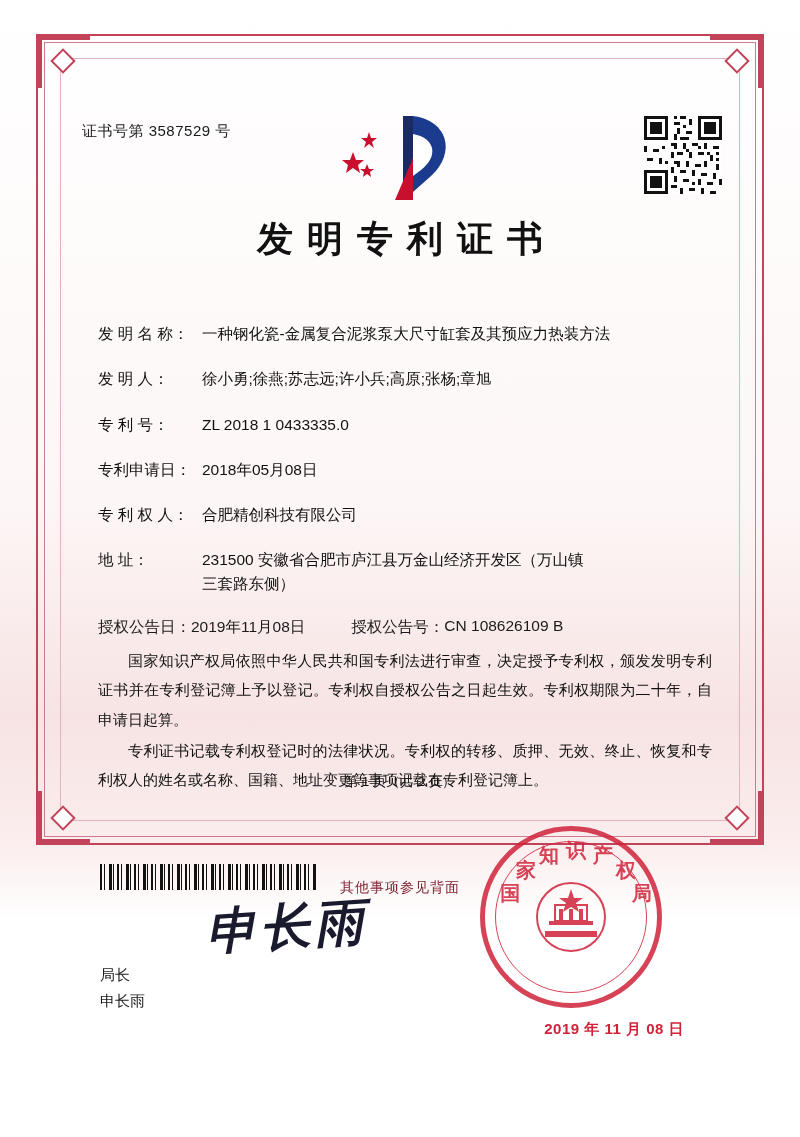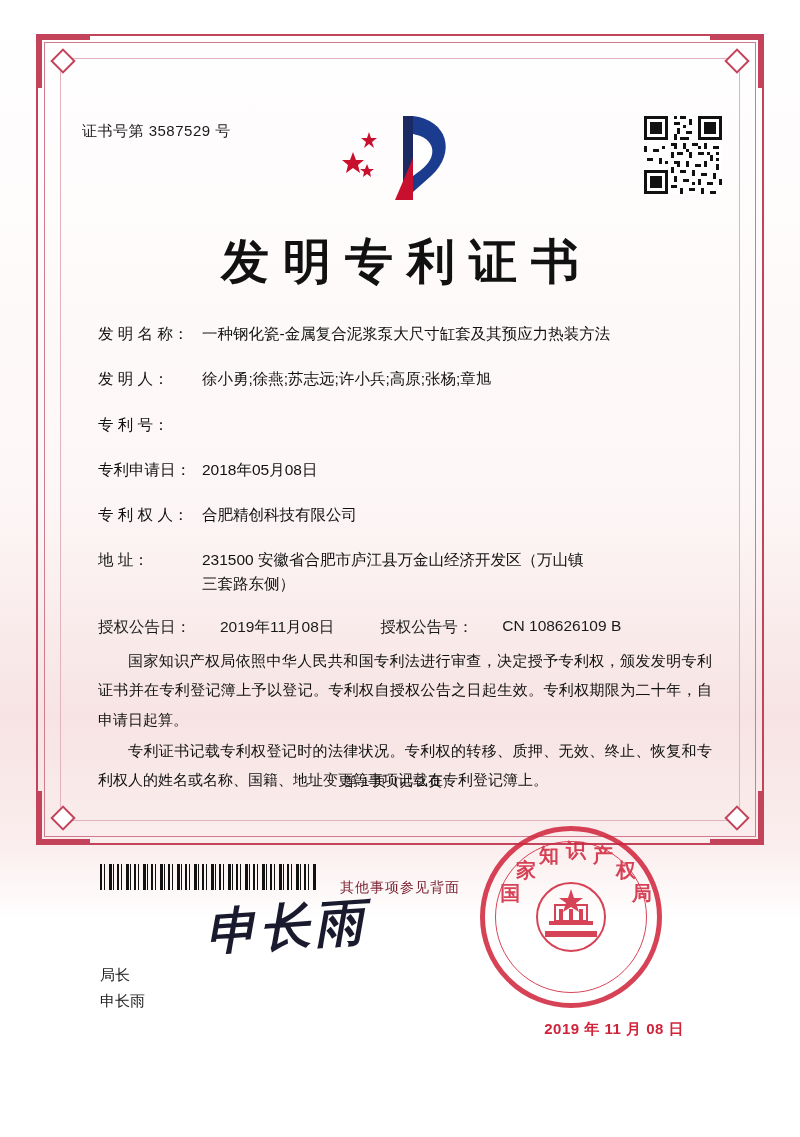--- a/index.html
+++ b/index.html
@@ -109,24 +109,24 @@
     right: 2px;
     top: 42px;
     width: 78px;
     height: 78px;
   }
 
   .title {
     position: absolute;
     left: 0;
     right: 0;
-    top: 156px;
+    top: 141px;
     text-align: center;
     font-family: "DejaVu Serif", serif;
-    font-size: 48px;
+    font-size: 36px;
     font-weight: bold;
     letter-spacing: 14px;
     text-indent: 14px;
     color: #111;
   }
 
   .fields {
     position: absolute;
     left: 22px;
     right: 10px;
@@ -163,21 +163,20 @@
     align-items: flex-start;
     font-size: 15.5px;
     margin-bottom: 10px;
   }
   .row-dual .seg-label {
     white-space: nowrap;
   }
   .row-dual .seg-value {
     margin-right: 46px;
     white-space: nowrap;
-    margin-left: 29px;
   }
 
   .paragraphs {
     position: absolute;
     left: 22px;
     right: 12px;
     top: 572px;
     font-size: 15px;
     line-height: 1.95;
     text-align: justify;
@@ -432,20 +431,21 @@
           <span class="field-sep">：</span>
         </div>
         <div class="field-value">徐小勇;徐燕;苏志远;许小兵;高原;张杨;章旭</div>
       </div>
 
       <div class="field-row">
         <div class="field-label">
           <span>专 利 号</span>
           <span class="field-sep">：</span>
         </div>
+        <div class="field-value">ZL 2018 1 0433335.0</div>
       </div>
 
       <div class="field-row">
         <div class="field-label">
           <span>专利申请日</span>
           <span class="field-sep">：</span>
         </div>
         <div class="field-value">2018年05月08日</div>
       </div>
 

